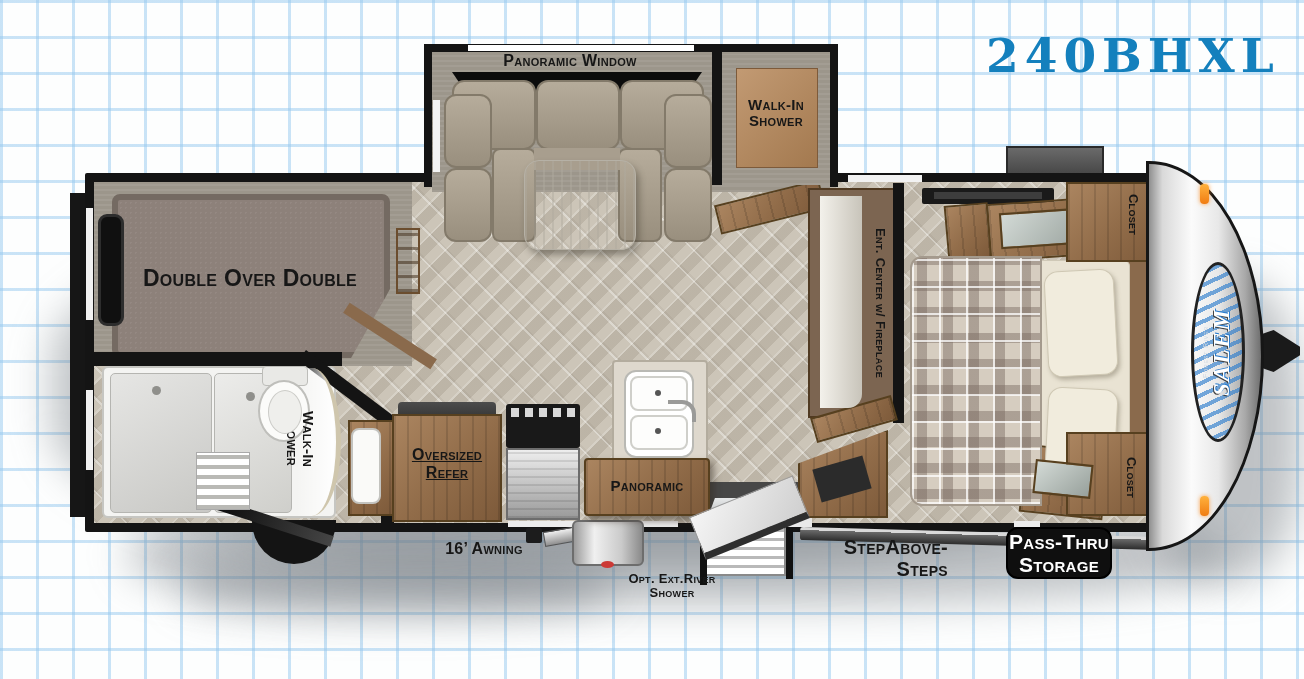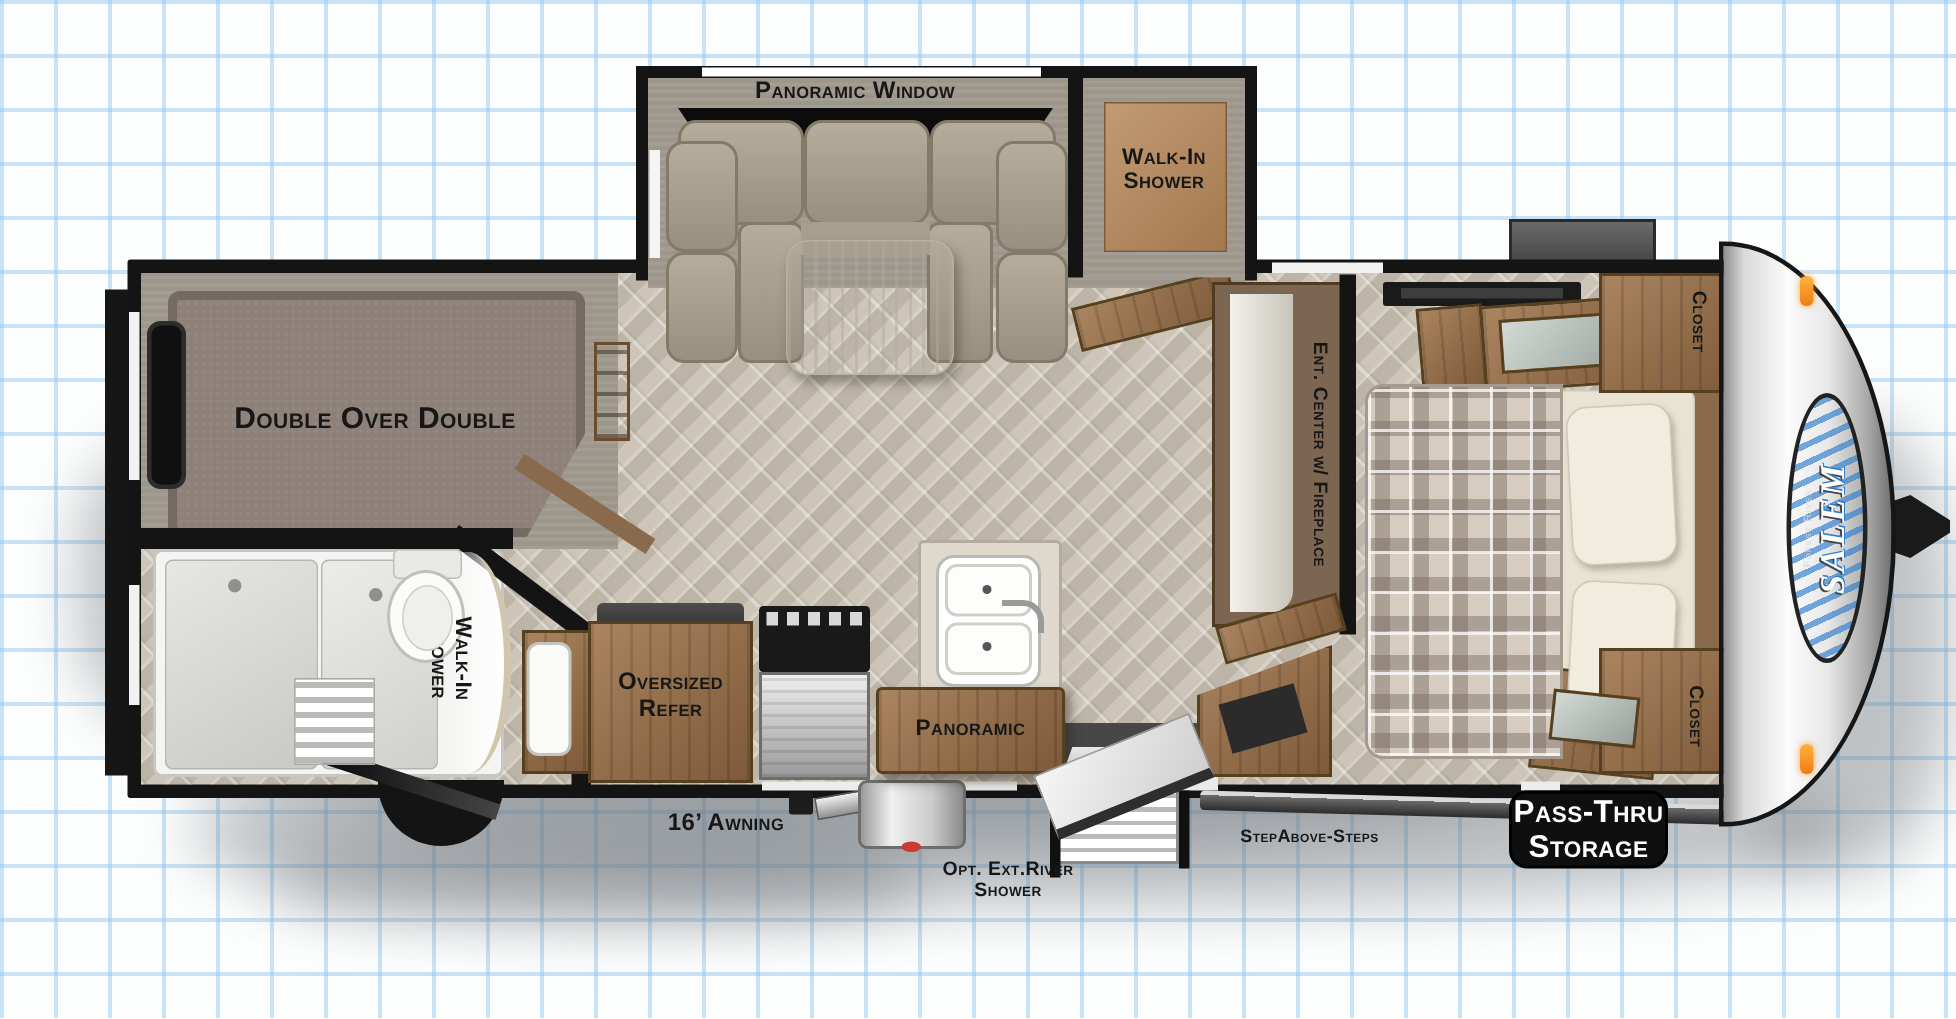--- a/index.html
+++ b/index.html
@@ -59,20 +59,21 @@
 
 <div class="stage">
 
   <div class="abs grid"></div>
 
   <div class="abs shadow" style="left:52px;top:215px;width:1120px;height:350px;"></div>
   <div class="abs shadow" style="left:130px;top:505px;width:1090px;height:100px;"></div>
   <div class="abs shadow" style="left:180px;top:555px;width:430px;height:60px;"></div>
   <div class="abs shadow" style="left:1150px;top:280px;width:150px;height:300px;"></div>
 
+  <div class="abs title" style="left:986px;top:28px;z-index:9;">240BHXL</div>
 
   <div class="abs" style="left:70px;top:193px;width:18px;height:324px;background:#161616;z-index:3;"></div>
   <div class="abs" style="left:1006px;top:146px;width:94px;height:32px;background:linear-gradient(180deg,#6a6a6a,#3f3f3f);border:2px solid #2a2a2a;z-index:3;"></div>
 
   <div class="abs wall-black" style="left:85px;top:173px;width:1078px;height:359px;z-index:4;border-radius:2px;"></div>
   <div class="abs floor" style="left:94px;top:182px;width:1060px;height:341px;z-index:5;"></div>
 
   <div class="abs" style="left:86px;top:208px;width:7px;height:112px;background:#f2f2f2;z-index:6;"></div>
   <div class="abs" style="left:86px;top:390px;width:7px;height:80px;background:#f2f2f2;z-index:6;"></div>
   <div class="abs" style="left:848px;top:175px;width:74px;height:7px;background:#f2f2f2;z-index:6;"></div>
@@ -108,21 +109,21 @@
   <div class="abs wood-lite" style="left:736px;top:68px;width:82px;height:100px;border:1px solid #7d5a3a;z-index:8;"></div>
   <div class="abs lbl" style="left:724px;top:90px;width:104px;height:46px;font-size:15px;z-index:9;">
     <span>Walk-In</span>
     <span>Shower</span>
   </div>
   <div class="abs wood" style="left:716px;top:192px;width:108px;height:30px;transform:rotate(-14deg);z-index:6;"></div>
 
   <div class="abs wall-gray" style="left:94px;top:182px;width:318px;height:184px;z-index:6;"></div>
   <div class="abs mattress" style="left:112px;top:194px;width:278px;height:164px;border-radius:8px;z-index:7;clip-path:polygon(0 0,100% 0,100% 58%,86% 100%,0 100%);"></div>
   <div class="abs" style="left:98px;top:214px;width:26px;height:112px;background:#101010;border:3px solid #2d2d2d;border-radius:9px;z-index:8;box-sizing:border-box;"></div>
-  <div class="abs lbl" style="left:130px;top:268px;width:240px;height:22px;font-size:20px;z-index:9;">Double Over Double</div>
+  <div class="abs lbl" style="left:130px;top:268px;width:240px;height:22px;font-size:23px;z-index:9;">Double Over Double</div>
   <div class="abs wood-lite" style="left:396px;top:228px;width:24px;height:66px;border:2px solid #6b4d2e;z-index:8;
        background-image:repeating-linear-gradient(0deg,rgba(60,40,20,.5) 0 3px,transparent 3px 14px);"></div>
   <div class="abs" style="left:338px;top:330px;width:104px;height:12px;background:#8a6a4c;transform:rotate(33deg);z-index:7;"></div>
 
   <div class="abs wall-black" style="left:94px;top:352px;width:248px;height:14px;z-index:7;"></div>
   <div class="abs wall-black" style="left:306px;top:350px;width:128px;height:13px;transform:rotate(37deg);transform-origin:left top;z-index:7;"></div>
   <div class="abs wall-black" style="left:381px;top:424px;width:13px;height:100px;z-index:7;"></div>
 
   <div class="abs white-fix" style="left:102px;top:366px;width:234px;height:152px;border-radius:6px;z-index:6;"></div>
   <div class="abs" style="left:110px;top:373px;width:100px;height:138px;background:linear-gradient(150deg,#e6e6e4,#c8c8c5);border:1px solid #b5b5b1;border-radius:5px;z-index:7;"></div>
@@ -138,21 +139,21 @@
 
   <div class="abs" style="left:262px;top:366px;width:44px;height:18px;background:#e9e9e6;border:1px solid #bdbdb9;border-radius:4px;z-index:8;"></div>
   <div class="abs" style="left:258px;top:380px;width:52px;height:62px;background:#fbfbf9;border:2px solid #bfbfbb;border-radius:50%;z-index:8;box-sizing:border-box;"></div>
   <div class="abs" style="left:268px;top:390px;width:32px;height:42px;background:#efefec;border:1px solid #ccccc8;border-radius:50%;z-index:9;"></div>
 
   <div class="abs wood" style="left:348px;top:420px;width:46px;height:96px;z-index:7;"></div>
   <div class="abs" style="left:351px;top:428px;width:30px;height:76px;background:#fafaf8;border:2px solid #c3c3bf;border-radius:8px;z-index:8;box-sizing:border-box;"></div>
 
   <div class="abs" style="left:398px;top:402px;width:98px;height:24px;background:linear-gradient(180deg,#4c4c4c,#2b2b2b);border-radius:4px;z-index:7;"></div>
   <div class="abs wood" style="left:392px;top:414px;width:110px;height:108px;z-index:8;"></div>
-  <div class="abs lbl" style="left:392px;top:438px;width:110px;height:52px;font-size:16px;z-index:9;">
+  <div class="abs lbl" style="left:392px;top:438px;width:110px;height:52px;font-size:16px;z-index:9;text-decoration:underline;">
     <span>Oversized</span>
     <span>Refer</span>
   </div>
 
   <div class="abs" style="left:506px;top:404px;width:74px;height:44px;background:#191919;border-radius:3px;z-index:8;"></div>
   <div class="abs" style="left:511px;top:408px;width:64px;height:9px;z-index:9;background:repeating-linear-gradient(90deg,#d9d9d9 0 8px,transparent 8px 14px);"></div>
   <div class="abs silver" style="left:506px;top:448px;width:74px;height:72px;z-index:8;background-image:repeating-linear-gradient(0deg,rgba(0,0,0,.10) 0 2px,transparent 2px 8px),linear-gradient(180deg,#eee,#9a9a9a);"></div>
 
   <div class="abs wood" style="left:584px;top:458px;width:126px;height:58px;border-radius:4px;z-index:8;box-shadow:4px 5px 7px rgba(50,40,30,.5);"></div>
   <div class="abs lbl" style="left:584px;top:474px;width:126px;height:24px;font-size:15px;z-index:9;">Panoramic</div>
@@ -226,21 +227,21 @@
   <div class="abs" style="left:601px;top:561px;width:13px;height:7px;background:#cc3a36;border-radius:50%;z-index:8;"></div>
   <div class="abs lbl" style="left:608px;top:564px;width:128px;height:44px;font-size:13px;z-index:9;">
     <span>Opt. Ext.River</span>
     <span>Shower</span>
   </div>
 
   <div class="abs" style="left:700px;top:526px;width:86px;height:50px;z-index:6;background:repeating-linear-gradient(0deg,#ffffff 0 6px,#b9b9b9 6px 9px);border:2px solid #8a8a8a;box-sizing:border-box;"></div>
   <div class="abs" style="left:700px;top:527px;width:7px;height:58px;background:#111;z-index:7;"></div>
   <div class="abs" style="left:786px;top:527px;width:7px;height:52px;background:#111;z-index:7;"></div>
   <div class="abs" style="left:706px;top:514px;width:112px;height:46px;background:linear-gradient(135deg,#f5f5f5,#cfcfcf);border:1px solid #9a9a9a;border-bottom:7px solid #2e2e2e;transform:rotate(-22deg);transform-origin:left bottom;z-index:8;box-sizing:border-box;"></div>
-  <div class="abs lbl" style="left:798px;top:545px;width:150px;height:26px;font-size:12px;z-index:9;">StepAbove-Steps</div>
+  <div class="abs lbl" style="left:798px;top:545px;width:150px;height:26px;font-size:20px;z-index:9;text-align:right;">StepAbove-Steps</div>
 
   <div class="abs" style="left:800px;top:532px;width:360px;height:13px;background:linear-gradient(180deg,#d9d9d9 0 3px,#6a6a6a 3px,#2c2c2c 100%);transform:rotate(1.6deg);z-index:7;border-radius:3px;"></div>
 
   <div class="abs badge" style="left:1006px;top:527px;width:102px;height:48px;z-index:9;display:flex;">
     <div class="lbl" style="width:100%;height:100%;font-size:21px;">
       <span>Pass-Thru</span>
       <span>Storage</span>
     </div>
   </div>
 

